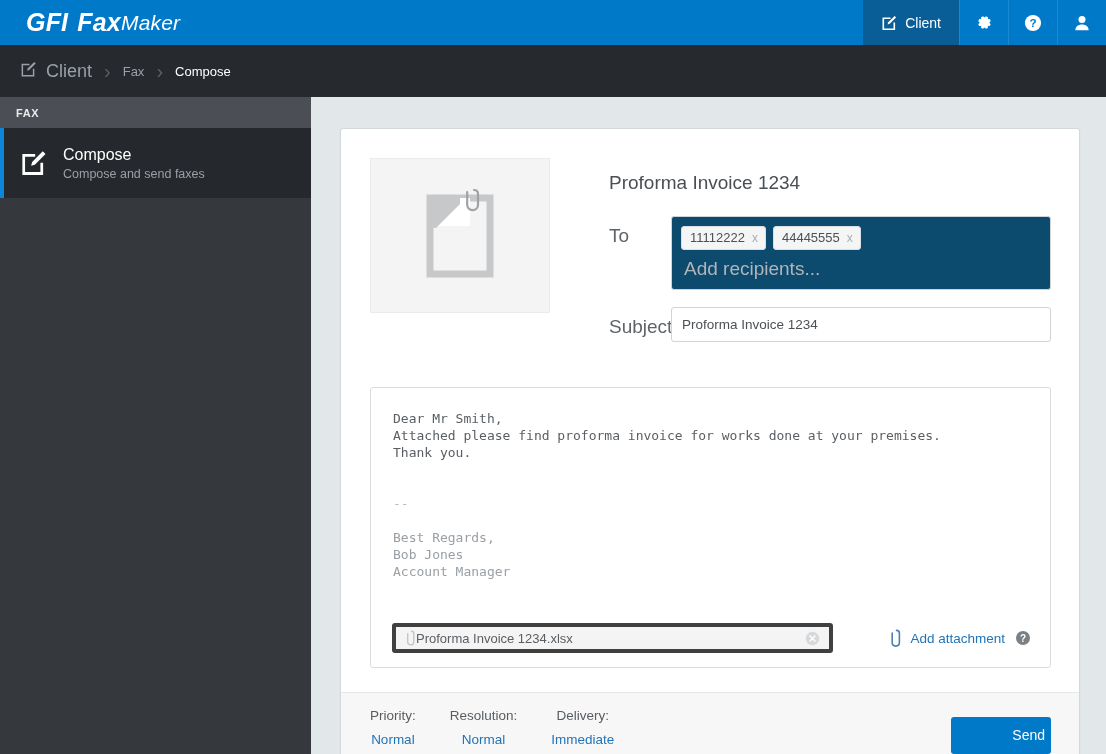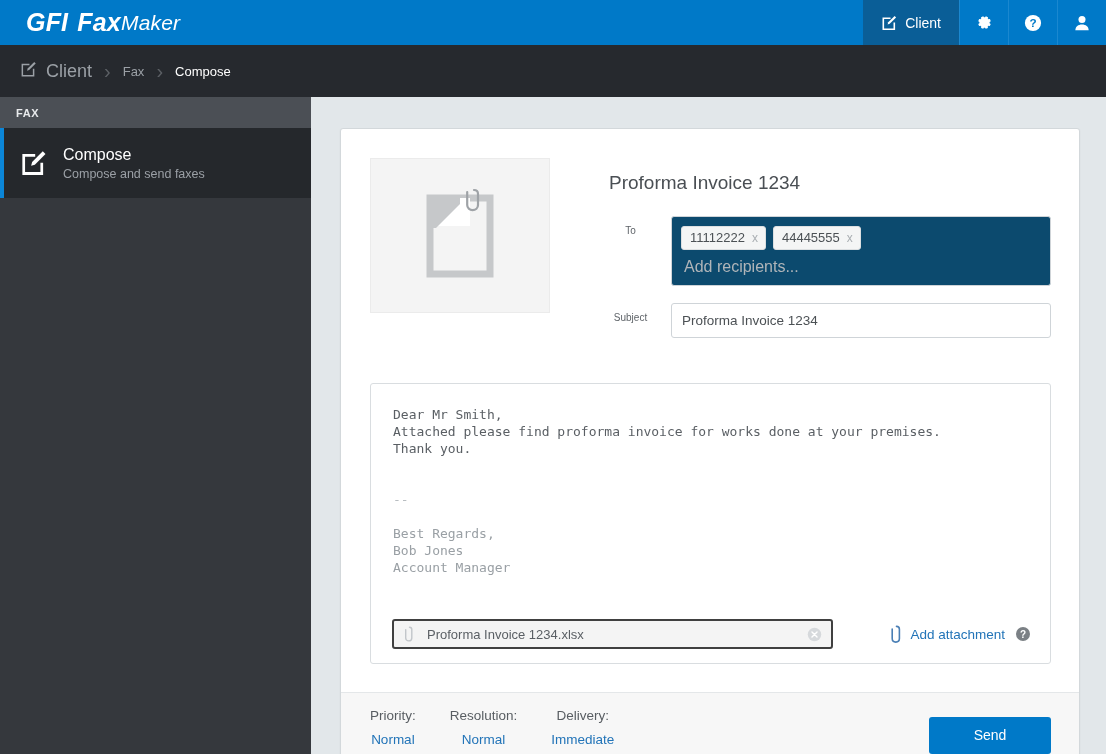--- a/index.html
+++ b/index.html
@@ -88,38 +88,38 @@
   .head-row { display: flex; gap: 0; }
   .preview {
     width: 180px; height: 155px; background: #f4f4f4; border: 1px solid #ebebeb;
     flex: 0 0 auto; display: flex; align-items: center; justify-content: center;
   }
   .fields { flex: 1 1 auto; padding-left: 59px; }
   .doc-title { font-size: 19px; color: #4a4f54; margin: 14px 0 22px 0; }
 
   .frow { display: flex; align-items: flex-start; margin-bottom: 17px; }
   .flabel {
-    width: 62px; flex: 0 0 auto; text-align: center; padding-right: 19px;
-    color: #5f6469; font-size: 10px; padding-top: 9px;
+    width: 62px; flex: 0 0 auto; text-align: left; padding-right: 19px;
+    color: #5f6469; font-size: 19px; padding-top: 9px;
   }
   .fctl { flex: 1 1 auto; }
 
   .tokenbox {
     border: 1px solid #cfd4d8; border-radius: 3px; background: #0c4a6e;
     padding: 9px 9px 7px 9px; min-height: 60px;
   }
   .chips { display: flex; gap: 7px; flex-wrap: wrap; }
   .chip {
     background: #f4f5f5; border: 1px solid #dcdfe1; border-radius: 3px;
     padding: 3px 7px 4px 8px; font-size: 13px; color: #4c5155;
     display: flex; align-items: baseline; gap: 7px; cursor: default;
   }
   .chip .x { color: #a9aeb2; font-size: 12px; cursor: pointer; }
   .tokenbox .ghost {
-    color: #b0b5b9; font-size: 16px; padding: 8px 2px 2px 3px;
+    color: #b0b5b9; font-size: 19px; padding: 8px 2px 2px 3px;
   }
   .textfield {
     width: 100%; border: 1px solid #cfd4d8; border-radius: 3px;
     padding: 9px 10px; font-size: 13.5px; color: #4c5155;
     font-family: "Liberation Sans", sans-serif; outline: none; background: #fff;
   }
 
   
   .editor {
     margin: 28px 0 0 0; border: 1px solid #d9dde0; border-radius: 3px;
@@ -131,22 +131,22 @@
     color: #5a5f64; white-space: pre;
   }
   .editor-text .sig { color: #9aa0a5; }
   .editor-text .dashes { color: #b8bdc1; }
   .att-row {
     position: absolute; left: 0; right: 0; bottom: 0; height: 58px;
     display: flex; align-items: center; padding: 0 20px 0 21px; gap: 18px;
   }
   .att-pill {
     flex: 1 1 auto; max-width: 444px; height: 30px; background: #f4f4f4;
-    border: 2px solid #404040; border-radius: 3px;
-    display: flex; align-items: center; padding: 0 9px 0 11px; gap: 13px;
+    border: 4px solid #404040; border-radius: 3px;
+    display: flex; align-items: center; padding: 0 9px 0 11px; 
     cursor: default;
   }
   .att-name { flex: 1 1 auto; font-size: 13px; color: #5a5f64; }
   .att-clip { color: #c2c6ca; display: flex; }
   .att-remove { display: flex; cursor: pointer; }
   .add-att {
     display: flex; align-items: center; gap: 8px; color: #2274b8;
     font-size: 13.5px; cursor: pointer; margin-left: 40px;
   }
   .add-att .clip { color: #4a7fb5; display: flex; }
@@ -166,22 +166,22 @@
   .opt { display: flex; align-items: center; gap: 9px; margin-right: 34px; cursor: pointer; flex-direction: column; }
   .opt-label { font-size: 13.5px; color: #585d62; }
   .opt-value { font-size: 13.5px; color: #2274b8; }
   .caret {
     width: 0; height: 0; border-left: 6px solid transparent;
     border-right: 6px solid transparent; border-top: 7px solid #1d6fb5;
     margin-left: 12px;
   }
   .send-btn {
     margin-left: auto; background: #0079c8; color: #fff; border: none;
-    border-radius: 3px; width: 122px; height: 37px; font-size: 14px;
-    font-family: "Liberation Sans", sans-serif; cursor: pointer;
+    border-radius: 3px; width: 100px; height: 37px; font-size: 14px;
+    font-family: "Liberation Sans", sans-serif; cursor: pointer; text-align: right;
   }
 </style>
 </head>
 <body>
 
 <div class="app">
 
   <div class="topbar">
     <div class="brand">
       <span class="b1">GFI</span>

